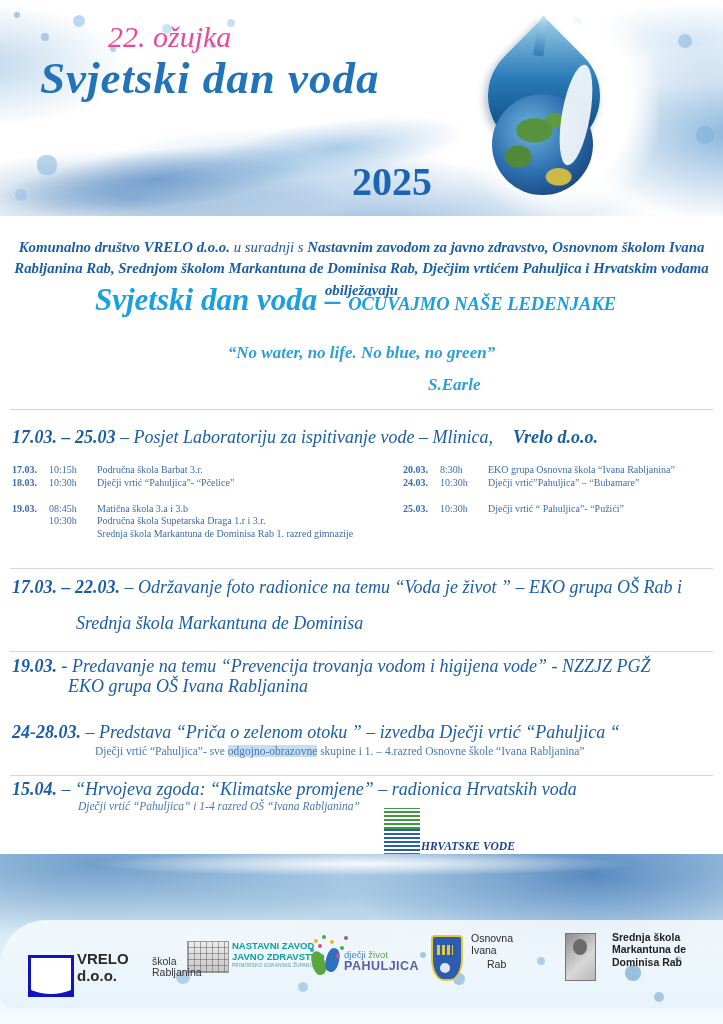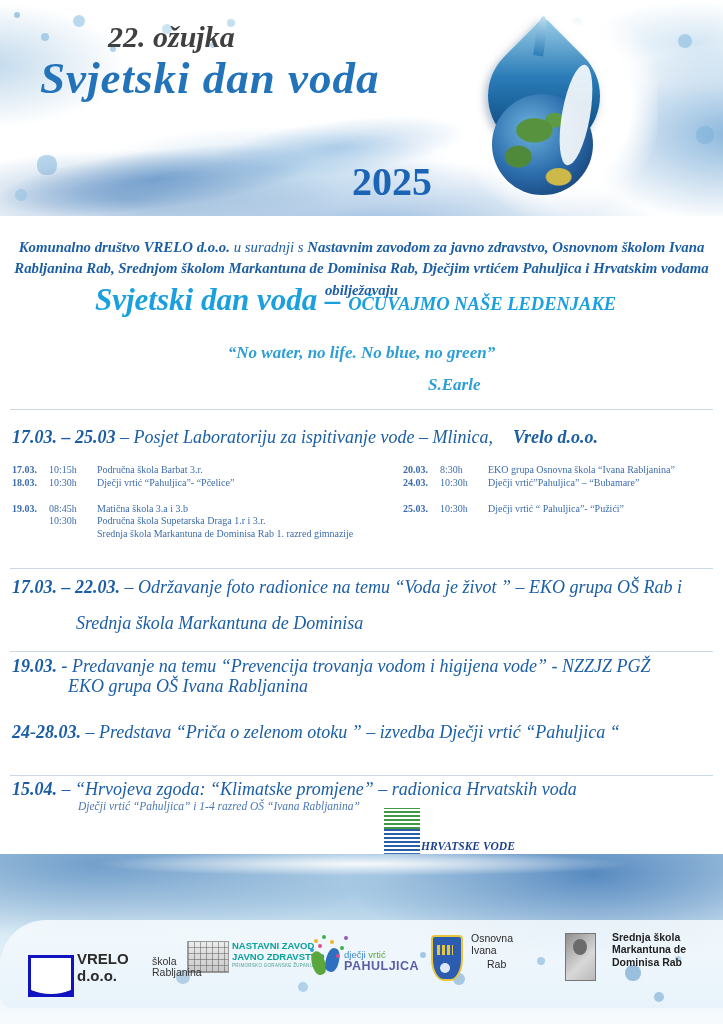--- a/index.html
+++ b/index.html
@@ -48,22 +48,22 @@
       radial-gradient(ellipse 22px 18px at 26% 62%, #4f8a3a 0 58%, transparent 64%),
       radial-gradient(ellipse 16px 12px at 62% 26%, #5d9a44 0 58%, transparent 64%),
       radial-gradient(ellipse 22px 15px at 66% 82%, #cdb84a 0 55%, transparent 62%),
       radial-gradient(circle at 38% 35%, #6db3dd 0%, #2d6fae 48%, #143e74 88%);}
   .crescent{position:absolute;left:562px;top:64px;width:28px;height:102px;border-radius:50%;
     transform:rotate(10deg);background:rgba(255,255,255,.88);}
   .drop-tail{position:absolute;left:536px;top:16px;width:10px;height:40px;border-radius:50% 50% 0 0;
     transform:rotate(8deg);background:linear-gradient(#bfe0f0,#2a7cb8);}
 
   
-  .date-line{position:absolute;left:108px;top:20px;font-size:30px;font-weight:bold;font-style:italic;
-    color:#404040;}
+  .date-line{position:absolute;left:108px;top:20px;font-size:30px;font-weight:normal;font-style:italic;
+    color:#ec4899;}
   .main-title{position:absolute;left:40px;top:52px;font-size:45px;font-weight:bold;font-style:italic;
     color:#2273b9;letter-spacing:1px;}
   .year{position:absolute;left:352px;top:158px;font-size:40px;font-weight:bold;color:#1c64b5;}
 
   
   .intro{position:absolute;left:8px;top:222px;width:707px;text-align:center;font-size:14.8px;
     font-style:italic;color:#1b5ea6;line-height:1.45;}
   .intro b{font-weight:bold;}
   .intro .normal{font-weight:normal;}
   .slogan{position:absolute;left:95px;top:282px;color:#1aa0de;font-style:italic;font-weight:bold;white-space:nowrap;}
@@ -248,20 +248,21 @@
 
   <div class="divider" style="top:568px"></div>
   <div class="sec-title" style="top:577px"><span class="d">17.03. – 22.03.</span><span> – Održavanje foto radionice na temu “Voda je život ” – EKO grupa OŠ Rab i</span></div>
   <div class="sec-line2" style="top:613px;left:76px">Srednja škola Markantuna de Dominisa</div>
 
   <div class="divider" style="top:651px"></div>
   <div class="sec-title" style="top:656px"><span class="d">19.03. -</span><span> Predavanje na temu “Prevencija trovanja vodom i higijena vode”  - NZZJZ PGŽ</span></div>
   <div class="sec-line2" style="top:676px;left:68px">EKO grupa OŠ Ivana Rabljanina</div>
 
   <div class="sec-title" style="top:722px"><span class="d">24-28.03.</span><span> – Predstava “Priča o zelenom otoku ” – izvedba Dječji vrtić “Pahuljica “</span></div>
+  <div class="sub-line" style="top:745px;left:95px"><span>Dječji vrtić “Pahuljica”- sve </span><span class="hl">odgojno-obrazovne</span><span> skupine   i  1. – 4.razred  Osnovne škole  “Ivana Rabljanina”</span></div>
 
   <div class="divider" style="top:775px"></div>
   <div class="sec-title" style="top:779px"><span class="d">15.04.</span><span> – “Hrvojeva zgoda:  “Klimatske promjene” – radionica Hrvatskih voda</span></div>
   <div class="sub-line it" style="top:800px;left:78px">Dječji vrtić “Pahuljica”  i  1-4 razred OŠ “Ivana Rabljanina”</div>
 
   <div class="hv">
     <div class="hv-mark">
       <div class="hv-green"></div>
       <div class="hv-blue"></div>
     </div>
@@ -292,21 +293,21 @@
   <div class="nastavni">
     <div>NASTAVNI ZAVOD</div>
     <div>JAVNO ZDRAVSTVO</div>
     <div class="tiny">PRIMORSKO GORANSKE ŽUPANIJE</div>
   </div>
 
   <div class="fig fig1"></div>
   <div class="fig fig2"></div>
   <span class="confetti"></span>
   <div class="pah-text">
-    <div class="l1"><span>dječji </span><span class="green">vrtić</span></div>
+    <div class="l1"><span>dječji </span><span class="green">život</span></div>
     <div class="l2">PAHULJICA</div>
   </div>
 
   <div class="shield"></div>
   <div class="osnovna-text">
     <div>Osnovna</div>
     <div class="l2">Ivana</div>
     <div class="l3">Rab</div>
   </div>
 

